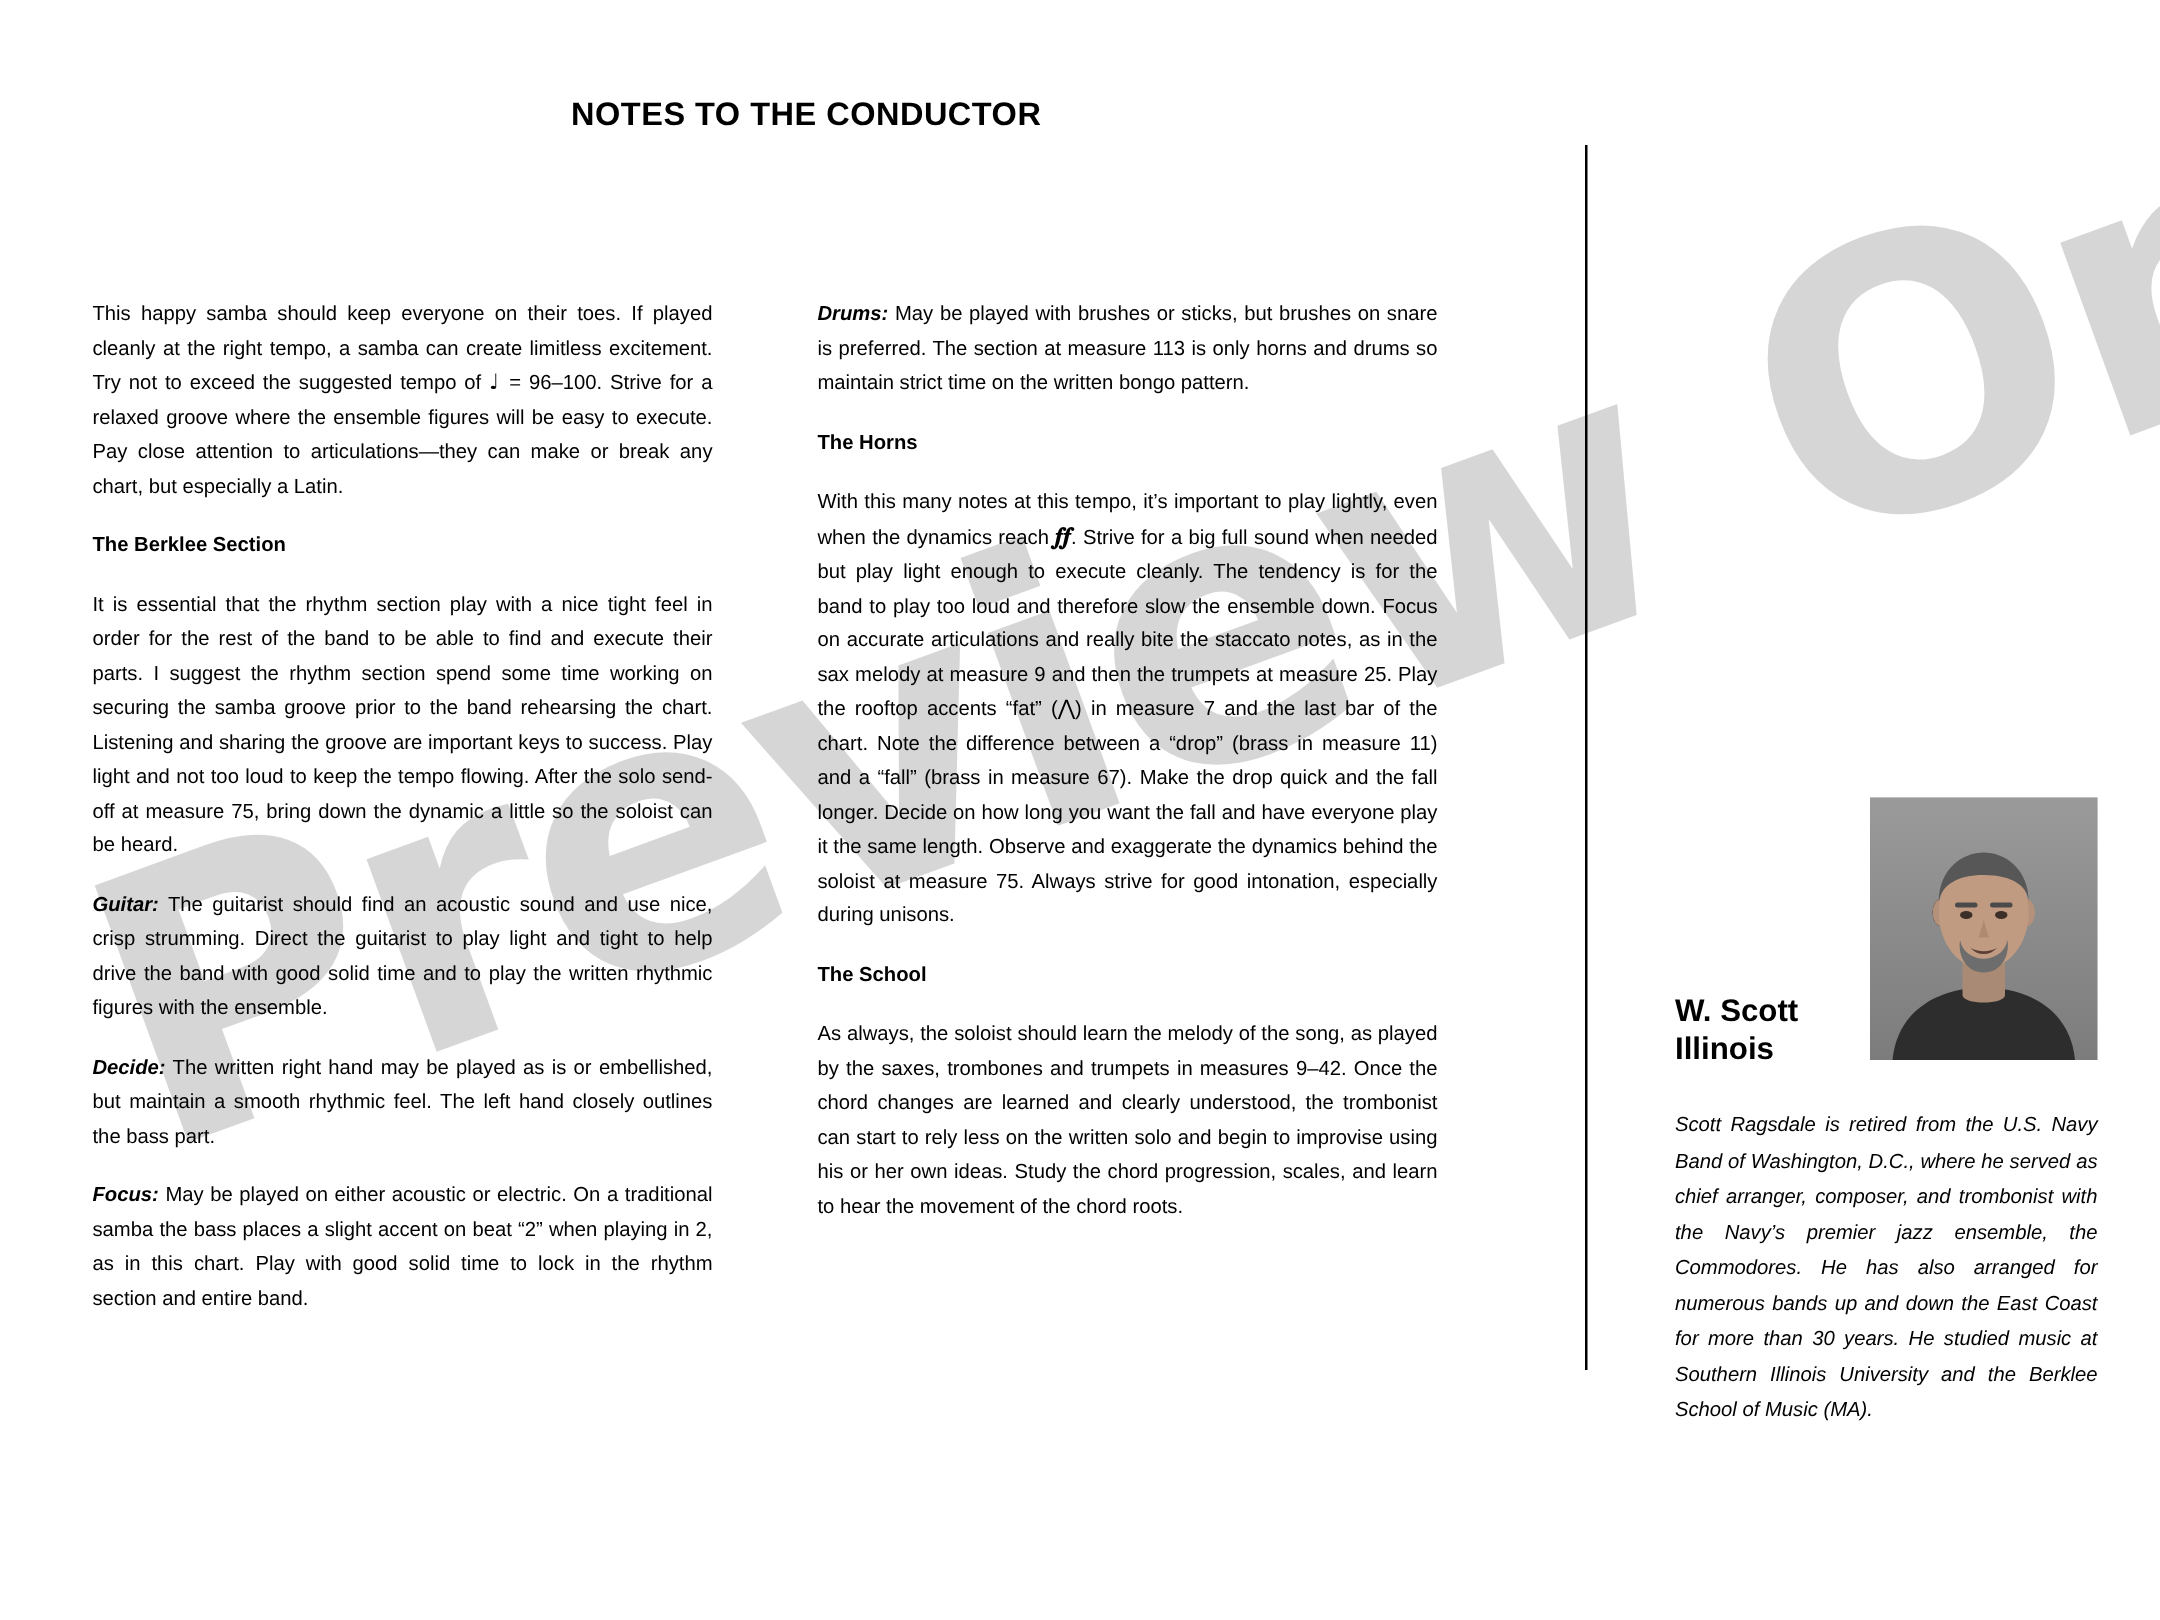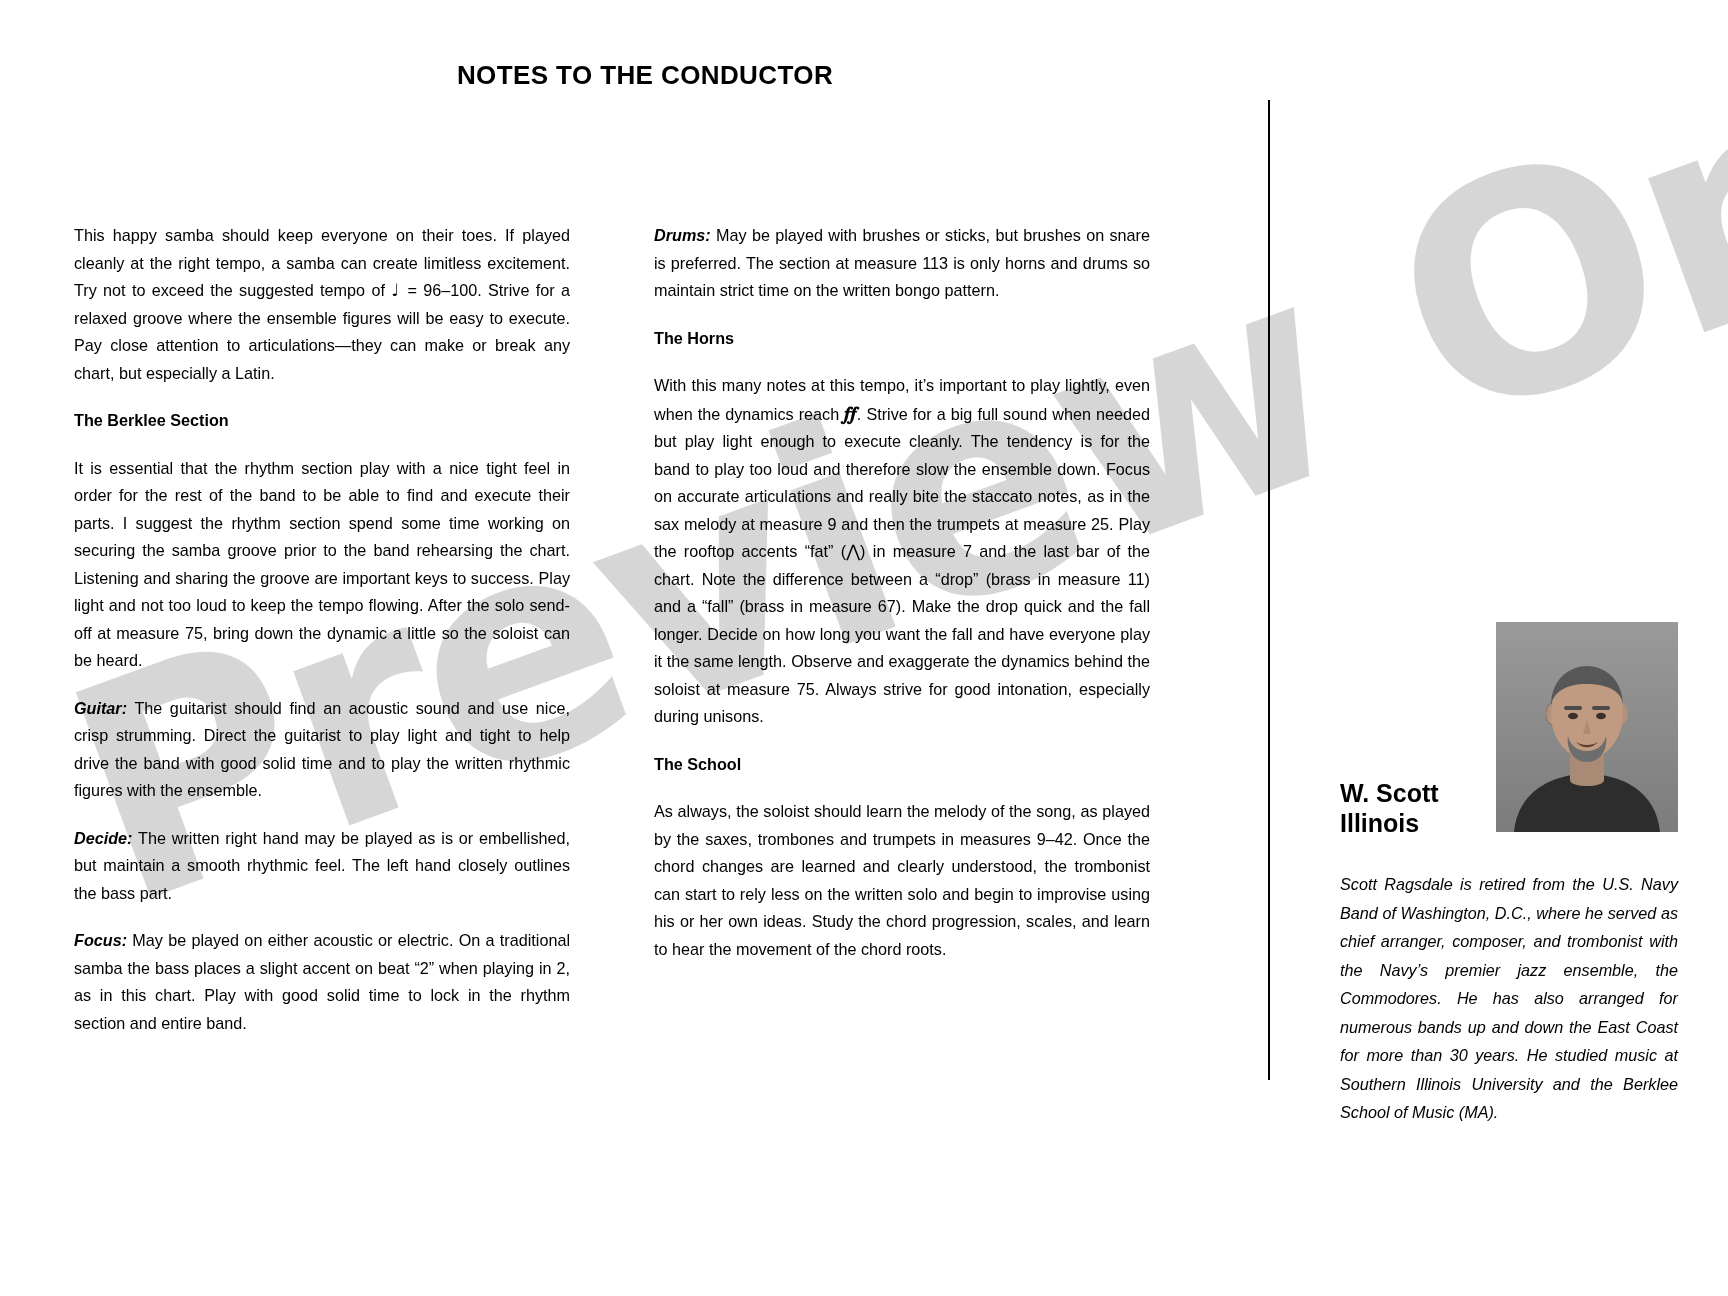--- a/index.html
+++ b/index.html
@@ -10,21 +10,21 @@
   body {
     width: 1728px;
     height: 1296px;
     position: relative;
     overflow: hidden;
     font-family: "Liberation Sans", sans-serif;
     color: #000000;
   }
   .page {
     position: absolute;
-    left: 0; top: 0;
+    left: 0; top: 16px;
     width: 1728px;
     height: 926px;
   }
 
   
   .watermark {
     position: absolute;
     left: 40px;
     top: 120px;
     width: 1640px;

